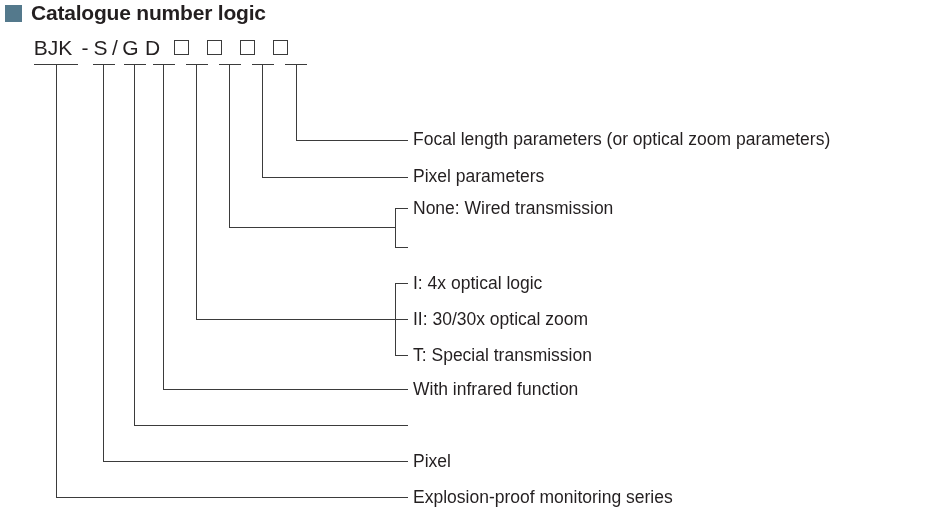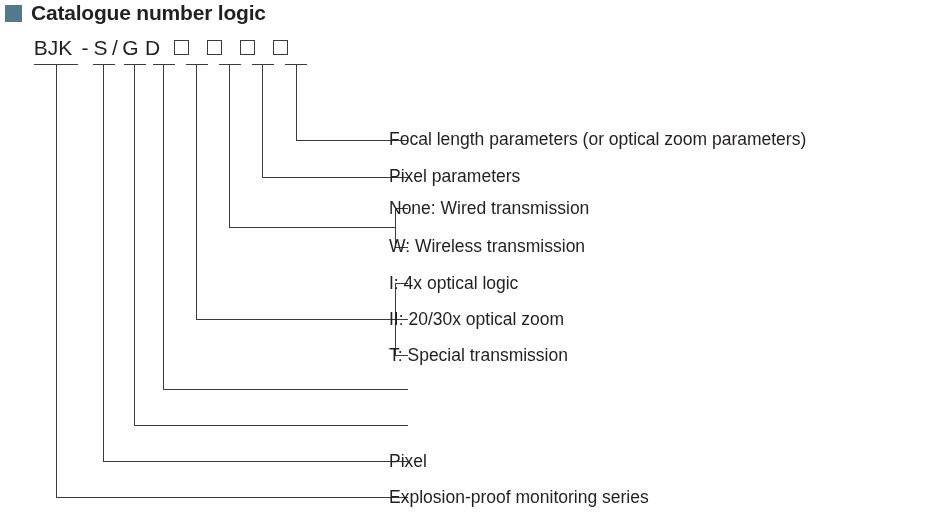--- a/index.html
+++ b/index.html
@@ -72,21 +72,21 @@
     position: absolute;
     left: 0;
     top: 0;
     width: 938px;
     height: 514px;
   }
 
   
   .label {
     position: absolute;
-    left: 389px;
+    left: 413px;
     font-size: 17.5px;
     line-height: 1;
     white-space: nowrap;
     color: #231f20;
     transform: translateY(-50%);
   }
 </style>
 </head>
 <body>
 
@@ -142,20 +142,20 @@
 
       <path d="M408,283.5 L395.5,283.5 L395.5,355.5 L408,355.5"></path>
       <line x1="395.5" y1="319.5" x2="408" y2="319.5"></line>
 
     </g>
   </svg>
 
   <div class="label" style="top:140px">Focal length parameters (or optical zoom parameters)</div>
   <div class="label" style="top:209px">None: Wired transmission</div>
   <div class="label" style="top:177px">Pixel parameters</div>
-  <div class="label" style="top:247px">W: Wireless transmission</div>
   <div class="label" style="top:284px">I: 4x optical logic</div>
-  <div class="label" style="top:320px">II: 20/30x optical zoom</div>
+  <div class="label" style="top:320px">II: 30/30x optical zoom</div>
   <div class="label" style="top:356px">T: Special transmission</div>
+  <div class="label" style="top:390px">With infrared function</div>
   <div class="label" style="top:462px">Pixel</div>
   <div class="label" style="top:498px">Explosion-proof monitoring series</div>
 
 </div>
 
 </body></html>

